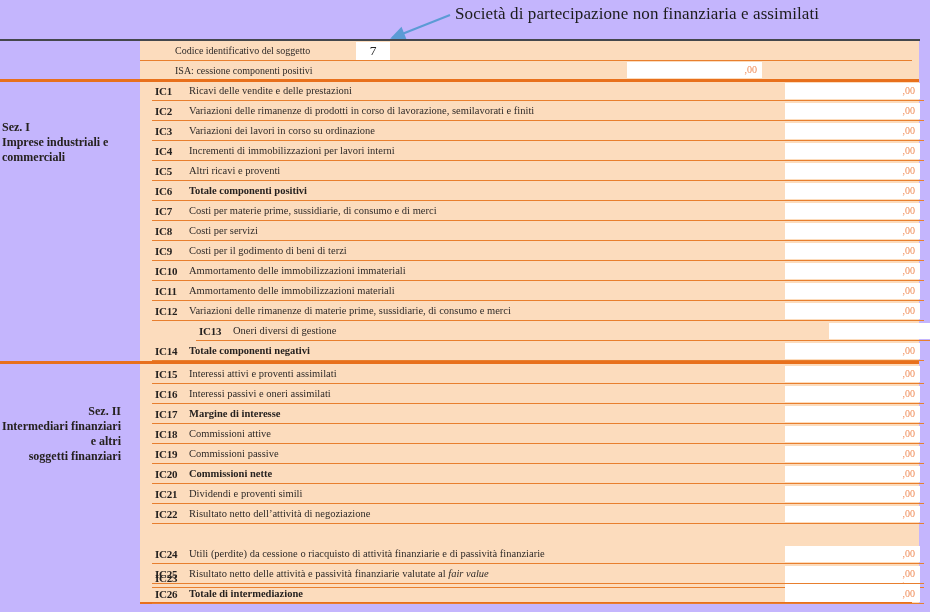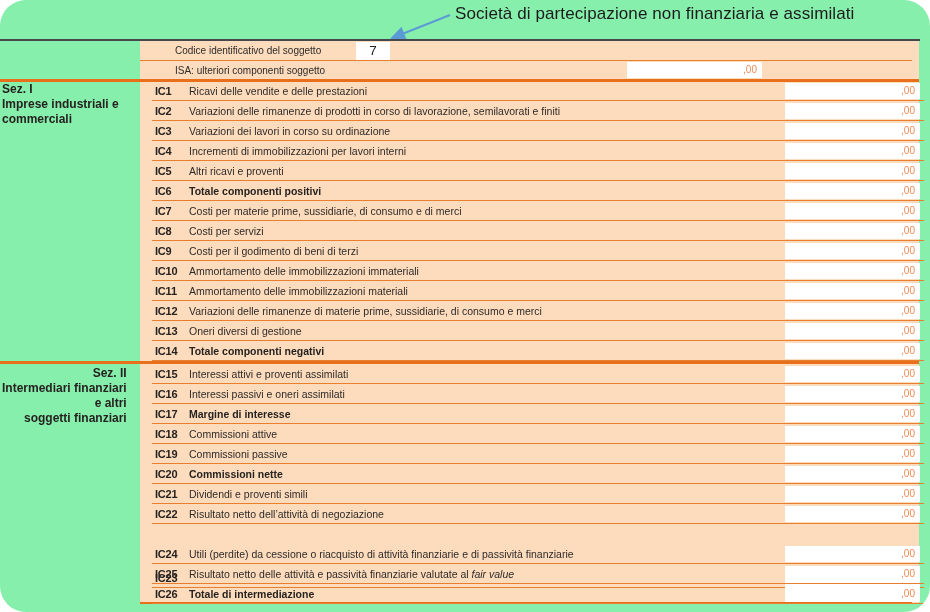--- a/index.html
+++ b/index.html
@@ -1,20 +1,19 @@
 <!DOCTYPE html>
 <html><head>
 <meta charset="utf-8">
 <style>
   html,body{margin:0;padding:0;background:#fff;}
   #form-root{
-    position:relative; width:930px; height:612px; background:#86efac;
-    font-family:Liberation Sans, sans-serif; overflow:hidden;
+    position:relative; width:930px; height:612px; background:#c4b5fd;
+    font-family:Liberation Serif, serif; overflow:hidden;
     color:#2c2826;
-    border-radius:26px;
   }
   
   .annotation{
     position:absolute; left:455px; top:4px; font-size:17px; letter-spacing:.1px;
     color:#1c1c1c; white-space:nowrap;
   }
   .arrow-svg{position:absolute; left:379px; top:11px;}
   
   .top-rule{position:absolute; left:0; top:39px; width:920px; height:2px; background:#44474c;}
   .band{position:absolute; left:140px; top:41px; width:779px; height:563px; background:#fcdcbd;}
@@ -26,21 +25,21 @@
     position:absolute; left:356px; top:42px; width:34px; height:18px; background:#ffffff;
     text-align:center; font-size:13.5px; line-height:18px; color:#222;
   }
   .isa-box{
     position:absolute; left:627px; top:62px; width:135px; height:16px; background:#ffffff;
   }
   .isa-box .amount{line-height:16px;}
   
   .sec-title{
     position:absolute; left:2px; font-size:12px; font-weight:bold; color:#262220;
-    line-height:15px; white-space:nowrap;
+    line-height:15px; white-space:nowrap;margin-top:38px;
   }
   
   .row{position:absolute; left:152px; width:709px; height:20px;}
   .row .code{
     position:absolute; left:3px; top:0; font-size:11px; font-weight:bold;
     line-height:20px; color:#262220; letter-spacing:-.2px;
   }
   .row .lbl{
     position:absolute; left:37px; top:0; font-size:10.5px; line-height:20px;
     color:#2e2a28; white-space:nowrap;
@@ -70,21 +69,21 @@
 
   <div class="top-rule"></div>
   <div class="band"></div>
 
   <span class="hdr-label" style="top:45px;">Codice identificativo del soggetto</span>
   <div class="codice-box">
     <span>7</span>
   </div>
   <div class="thin-rule" style="left:140px; top:60px; width:772px;"></div>
 
-  <span class="hdr-label" style="top:65px;">ISA: ulteriori componenti soggetto</span>
+  <span class="hdr-label" style="top:65px;">ISA: cessione componenti positivi</span>
   <div class="isa-box">
     <span class="amount">,00</span>
   </div>
 
   <div class="divider" style="left:0; top:79px; width:919px;"></div>
   <div class="divider" style="left:0; top:361px; width:919px;"></div>
   <div class="divider" style="left:140px; top:602px; width:772px; height:2px;"></div>
 
 <div class="sec-title" style="top: 82px;">
       <div>Sez. I</div>
@@ -180,21 +179,21 @@
       <div class="rline"></div>
     </div>
     <div class="row" style="top: 301px;">
       <span class="code">IC12</span>
       <span class="lbl"><span>Variazioni delle rimanenze di materie prime, sussidiarie, di consumo e merci</span></span>
       <div class="vbox">
         <span class="amount">,00</span>
       </div>
       <div class="rline"></div>
     </div>
-    <div class="row" style="top: 321px;">
+    <div class="row" style="top: 321px; margin-left: 44px;">
       <span class="code">IC13</span>
       <span class="lbl"><span>Oneri diversi di gestione</span></span>
       <div class="vbox">
         <span class="amount">,00</span>
       </div>
       <div class="rline"></div>
     </div>
     <div class="row" style="top: 341px;">
       <span class="code">IC14</span>
       <span class="lbl b"><span>Totale componenti negativi</span></span>

